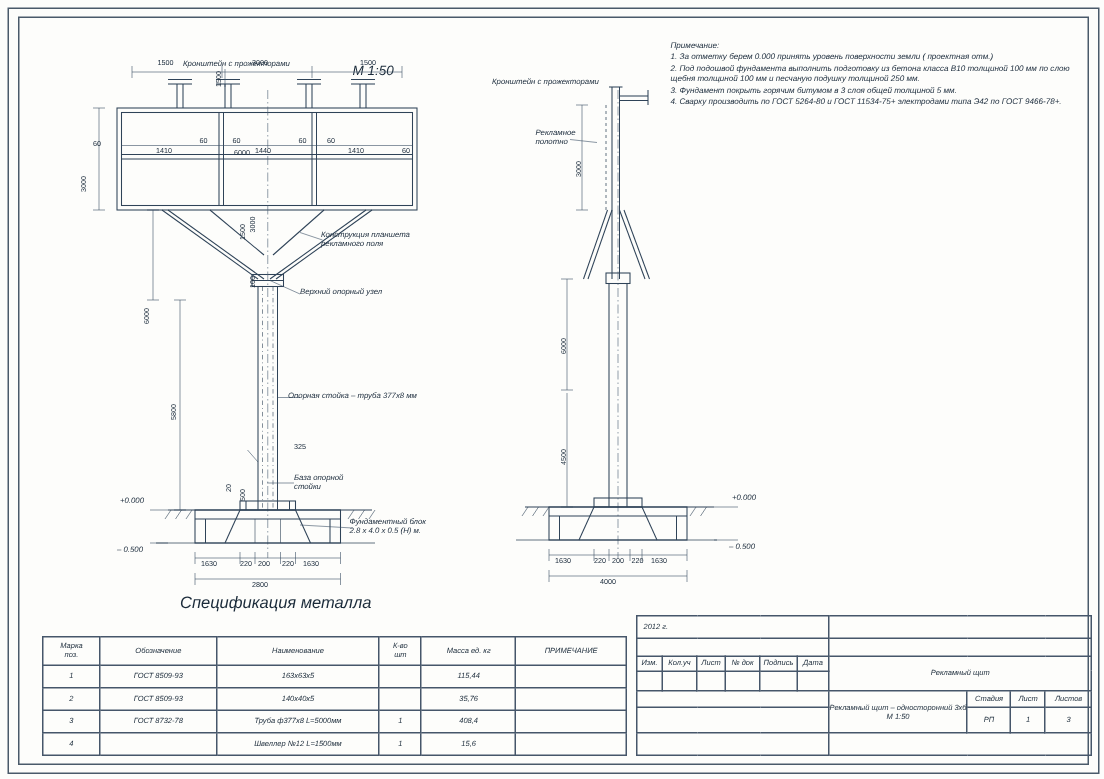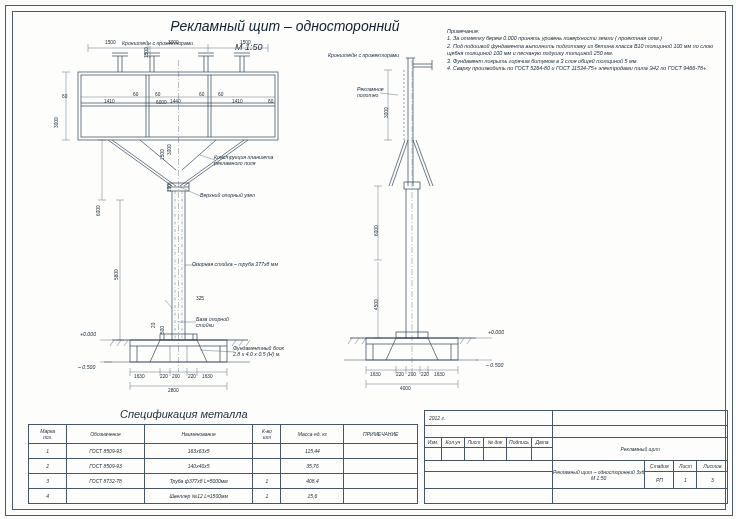--- a/index.html
+++ b/index.html
@@ -9,21 +9,21 @@
   .frame-inner{position:absolute;left:12px;top:11px;width:712px;height:497px;border:1px solid #4a5a6a;}
   .ttl{position:absolute;font-style:italic;}
   .title-main{left:120px;top:18px;width:330px;text-align:center;font-size:14px;font-style:italic;color:#102030;}
   .title-scale{left:235px;top:42px;font-size:9px;font-style:italic;text-align:right;}
   .notes{position:absolute;left:447px;top:28px;width:266px;font-size:5.4px;line-height:7.4px;font-style:italic;color:#203040;}
   .notes div{white-space:pre-wrap;}
   .lbl{position:absolute;font-size:5.2px;font-style:italic;color:#203040;white-space:nowrap;}
   .dim{position:absolute;font-size:4.8px;color:#203040;white-space:nowrap;}
   svg{position:absolute;left:0;top:0;width:736px;height:519px;overflow:visible;}
   
-  .spec-title{position:absolute;left:120px;top:408px;font-size:11px;font-style:italic;}
+  .spec-title{position:absolute;left:120px;top:396px;font-size:11px;font-style:italic;}
   table{border-collapse:collapse;position:absolute;font-size:5px;font-style:italic;}
   table td,table th{border:1px solid #46566a;padding:0;text-align:center;vertical-align:middle;font-weight:normal;}
   #spec{left:28px;top:424px;width:390px;}
   #spec th{height:18px;font-size:5px;line-height:6px;}
   #spec td{height:14px;}
   #spec .c0{width:36px}#spec .c1{width:74px}#spec .c2{width:104px}
   #spec .c3{width:26px}#spec .c4{width:60px}#spec .c5{width:70px}
   #stamp{left:424px;top:410px;}
   #stamp td{font-size:5px;}
   .st-row td{height:9px;}
@@ -32,21 +32,20 @@
   .big{font-size:7px;font-style:italic;}
   .mid{font-size:5.6px;font-style:italic;}
 </style>
 </head>
 <body>
 
 <div id="sheet">
   <div class="frame-outer"></div>
   <div class="frame-inner"></div>
 
-  <div class="ttl title-main">Рекламный щит  – односторонний</div>
   <div class="ttl title-scale">М 1:50</div>
 
   <div class="notes">
     <div style="font-style:italic;">Примечание:</div>
     <div>1. За отметку берем 0.000 принять уровень поверхности земли ( проектная отм.)</div>
     <div>2. Под подошвой фундамента выполнить подготовку из бетона класса В10 толщиной 100 мм по слою щебня толщиной 100 мм и песчаную подушку толщиной 250 мм.</div>
     <div>3. Фундамент покрыть горячим битумом в 3 слоя общей толщиной 5 мм.</div>
     <div>4. Сварку производить по ГОСТ 5264-80 и ГОСТ 11534-75+ электродами типа Э42 по ГОСТ 9466-78+.</div>
   </div>
 

